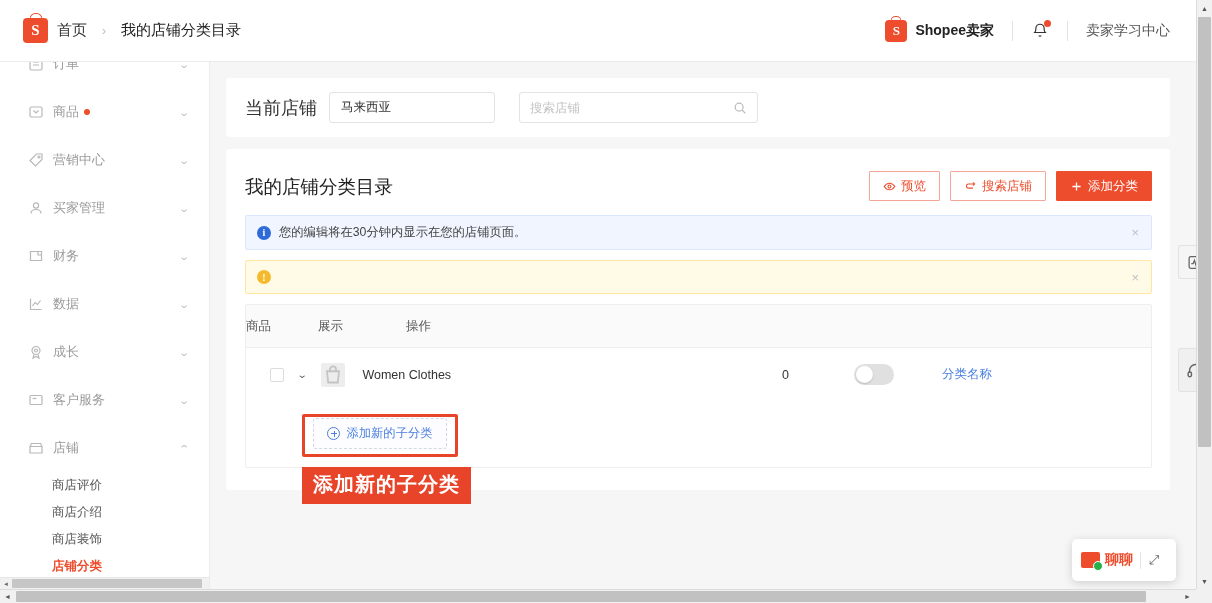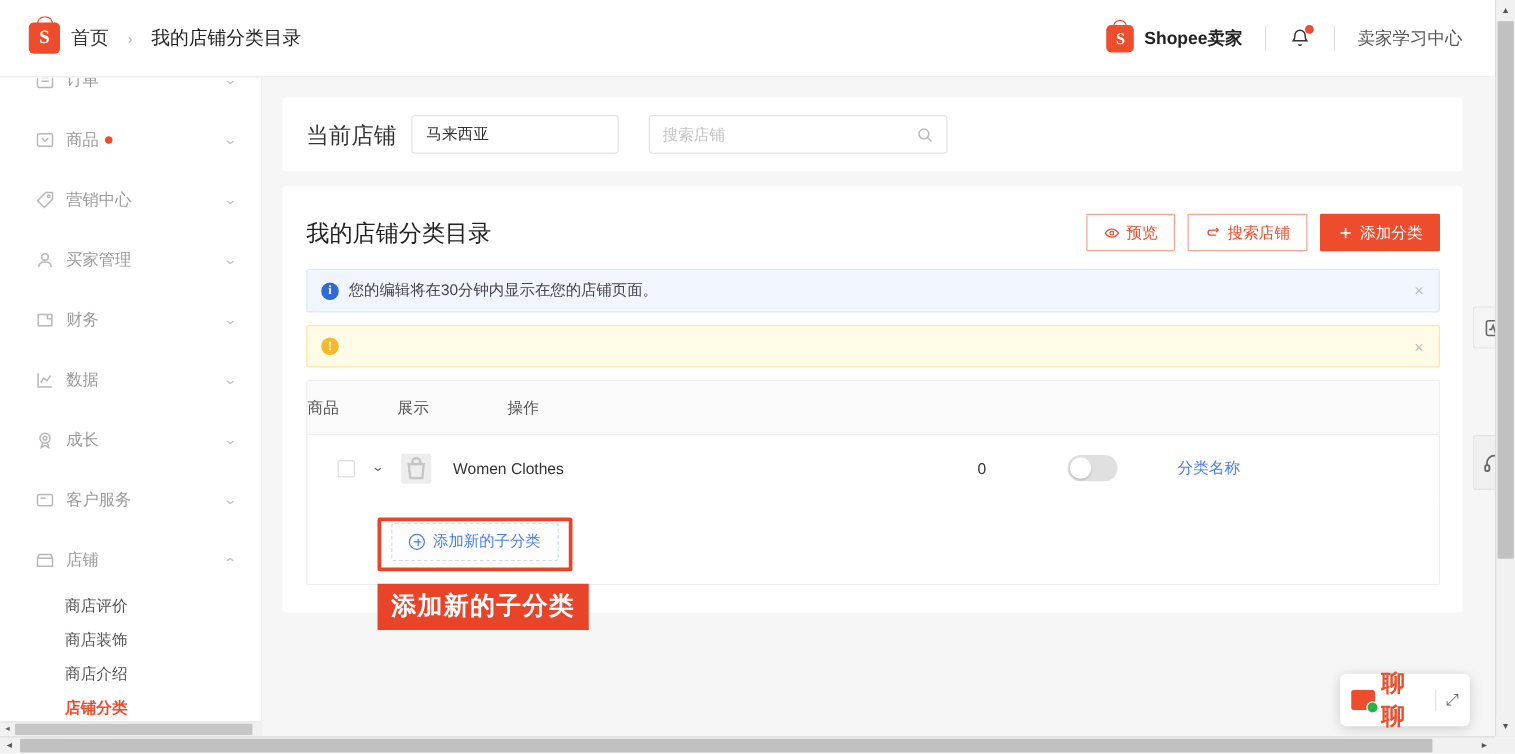--- a/index.html
+++ b/index.html
@@ -426,21 +426,21 @@
     width: 19px; height: 16px; border-radius: 2px;
     background: #ee4d2d; position: relative; flex: none;
   }
   .chat-ico::after {
     content: ""; position: absolute;
     right: -3px; bottom: -3px;
     width: 8px; height: 8px; border-radius: 50%;
     background: #26b24b; border: 1.5px solid #fff;
   }
   .chat-txt {
-    color: #ee4d2d; font-weight: bold; font-size: 19px;
+    color: #ee4d2d; font-weight: bold; font-size: 14px;
     margin-left: 5px;
   }
   .chat-div { width: 1px; height: 17px; background: #e5e5e5; margin: 0 8px 0 7px; }
   .chat-exp { color: #666; font-size: 13px; }
 </style>
 </head>
 <body>
 
 <div id="app">
 
@@ -573,24 +573,24 @@
         </span>
         <span class="mi-label">店铺</span>
         <span class="chev up">⌄</span>
       </div>
 
       <div class="submenu">
         <div class="sub-item">
             <span>商店评价</span>
           </div>
         <div class="sub-item">
+            <span>商店介绍</span>
+          </div>
+        <div class="sub-item">
             <span>商店装饰</span>
-          </div>
-        <div class="sub-item">
-            <span>商店介绍</span>
           </div>
         <div class="sub-item active">
             <span>店铺分类</span>
           </div>
         <div class="sub-item">
             <span>媒体空间</span>
           </div>
 
       </div>
     </div>

